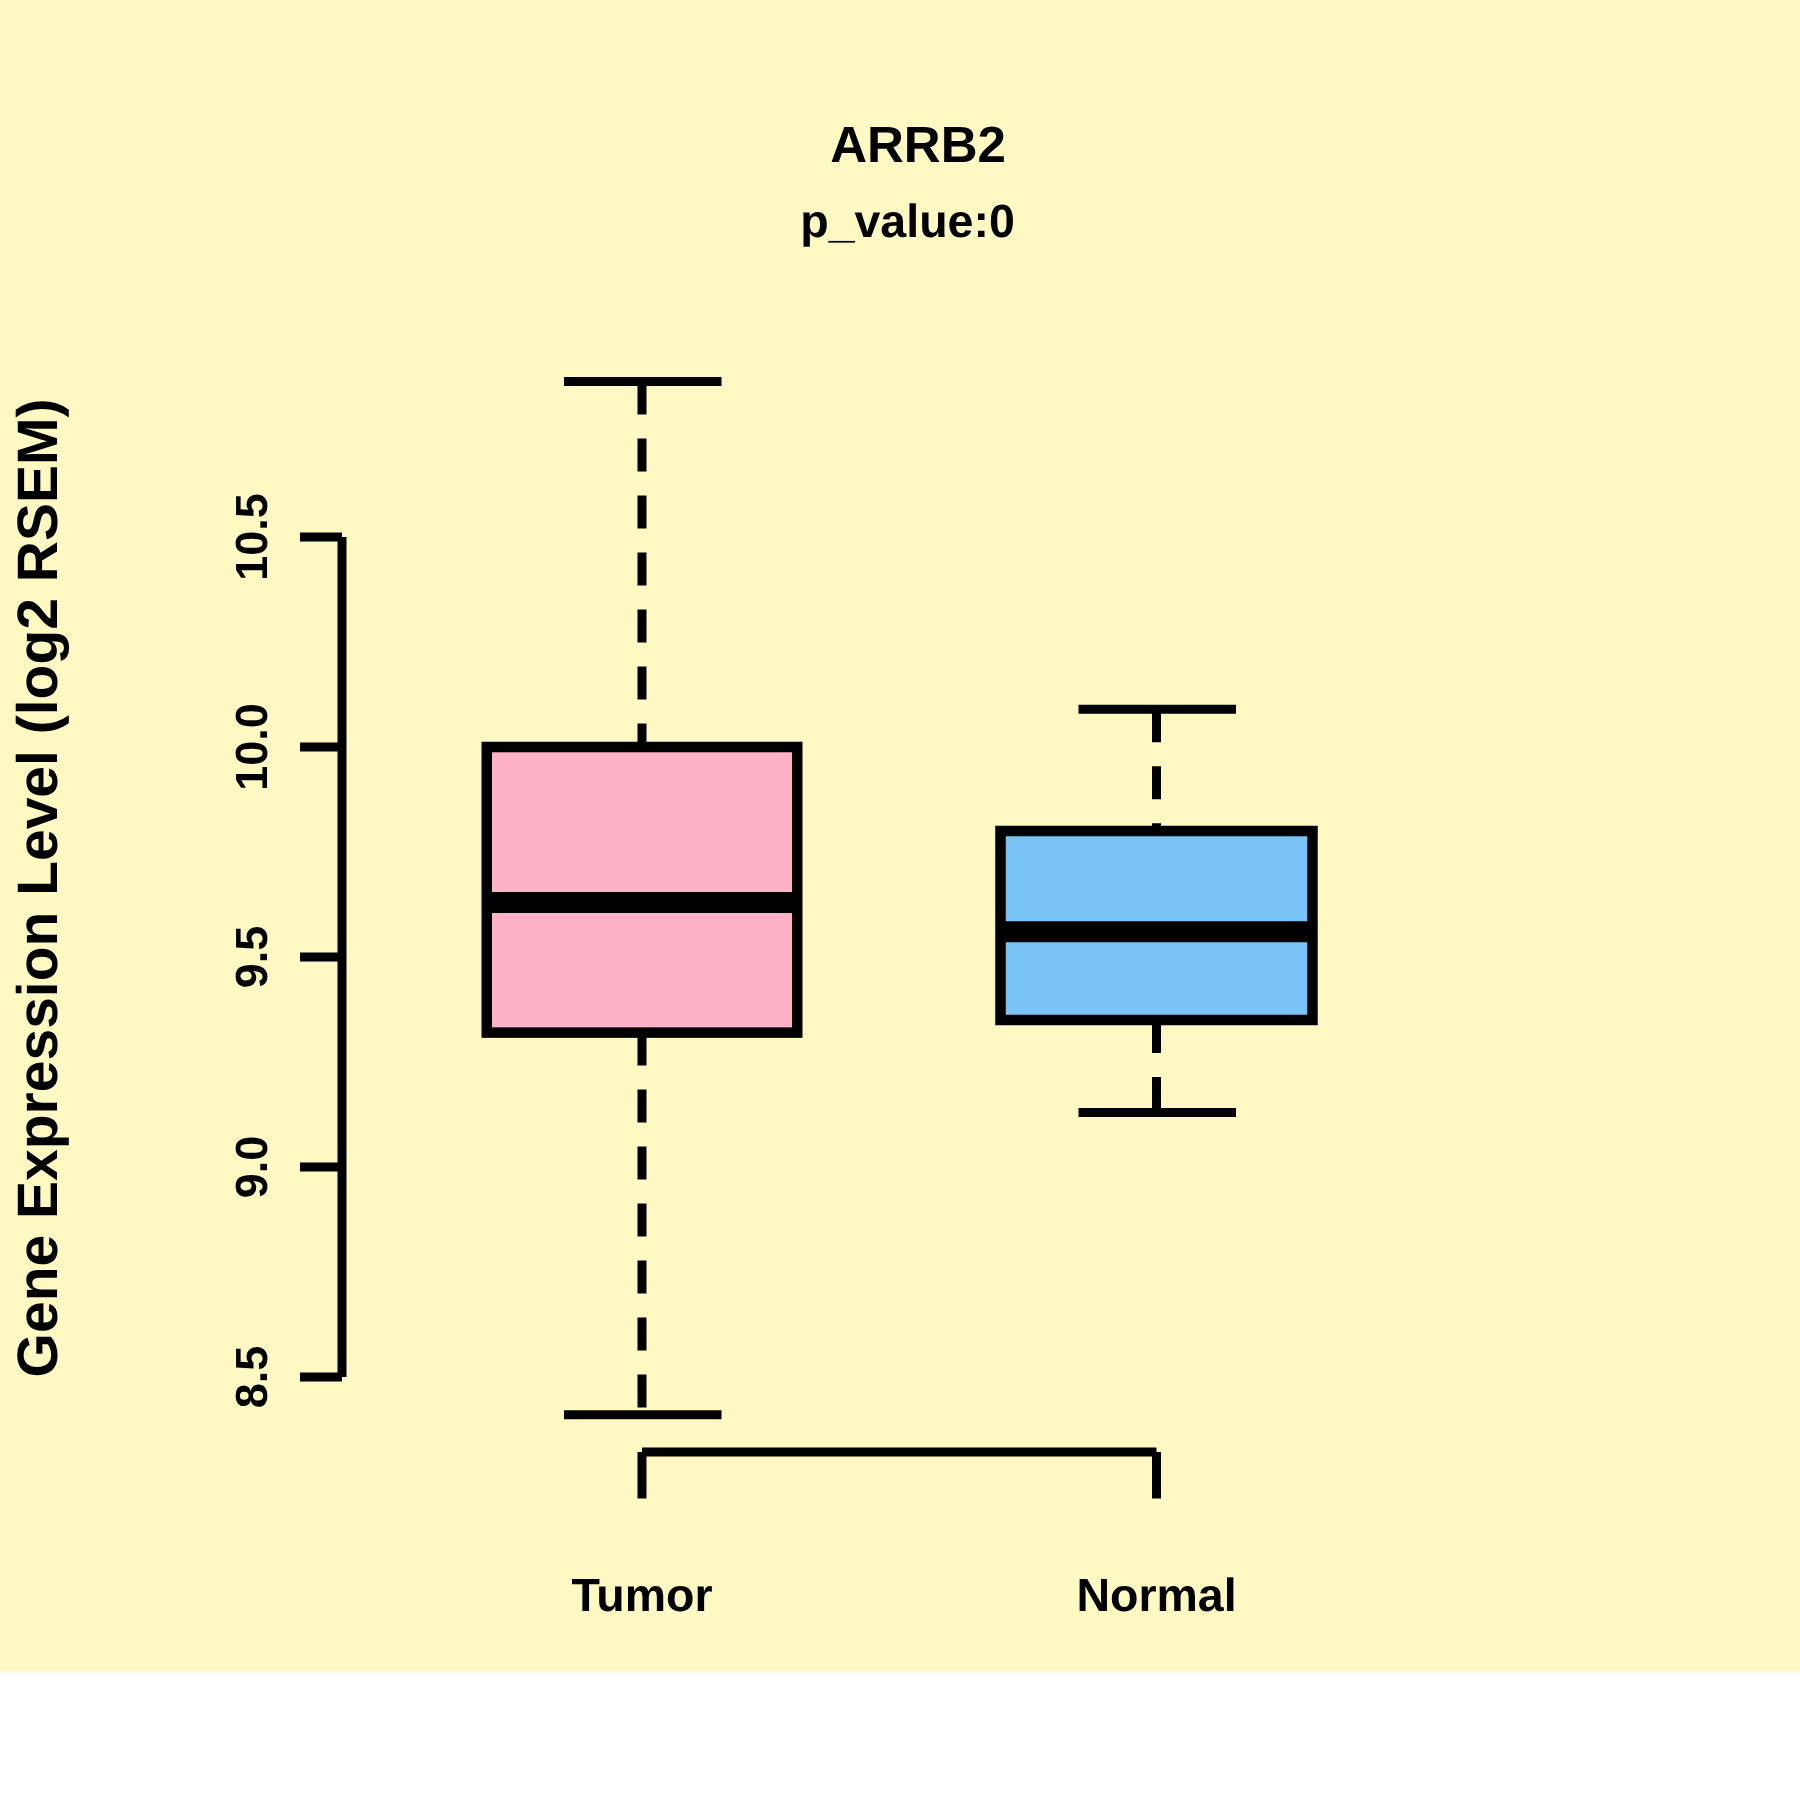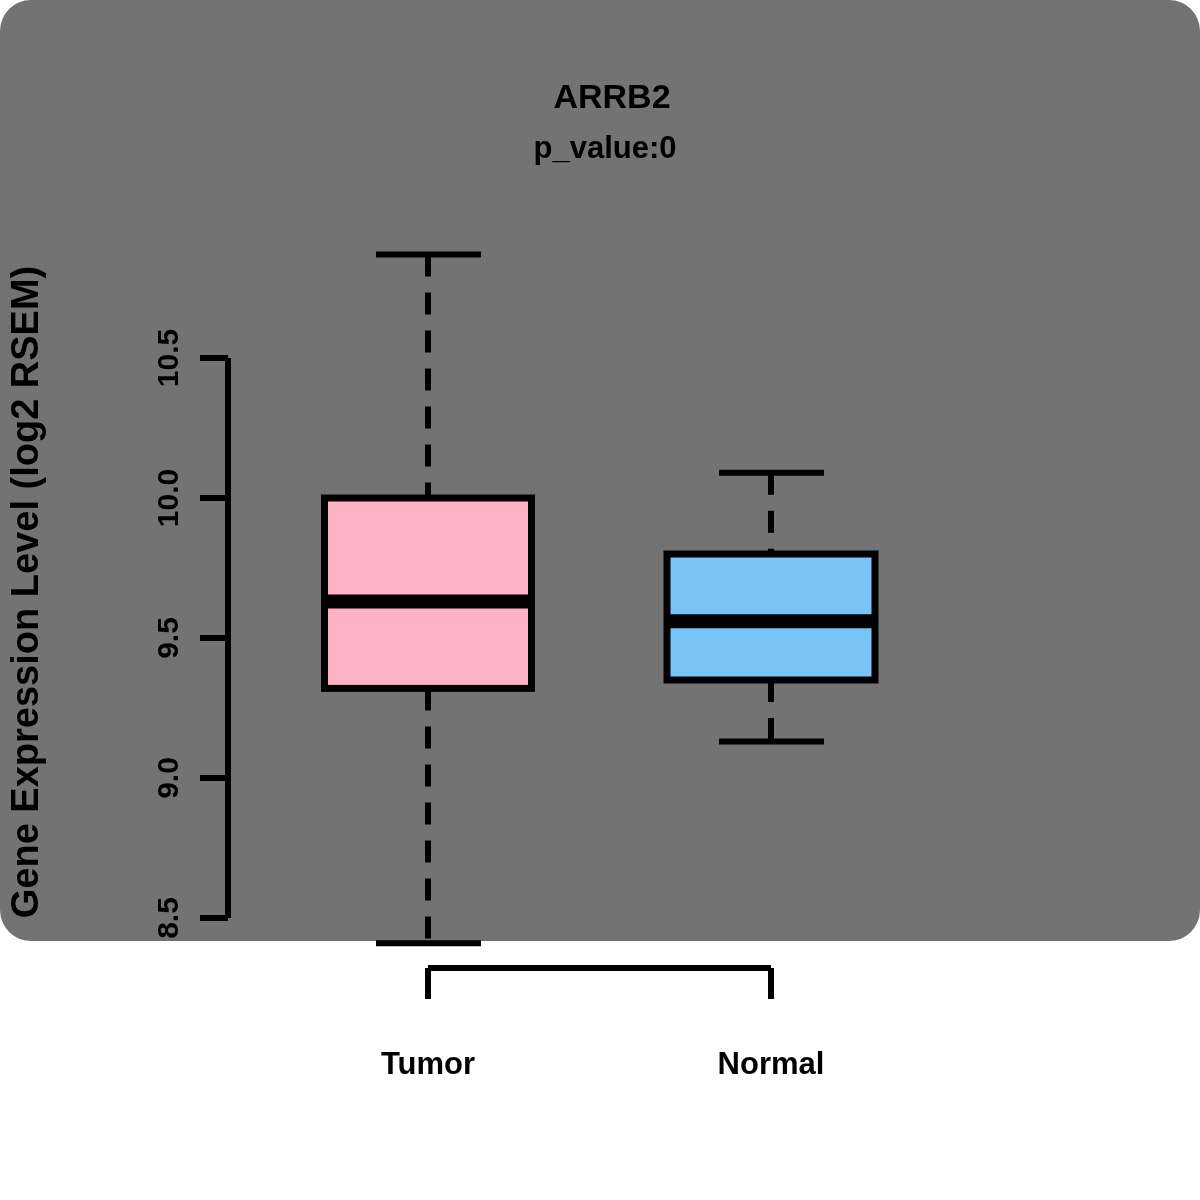--- a/index.html
+++ b/index.html
@@ -10,23 +10,22 @@
   }
   body {
     width: 1200px;
     height: 1200px;
     font-family: "Liberation Sans", sans-serif;
     overflow: hidden;
   }
   #plot-root {
     position: relative;
     width: 1200px;
-    height: 941px;
-    background: #737373;
-    border-radius: 31px;
+    height: 1114px;
+    background: #fef9c3;
   }
   svg.plot-canvas {
     position: absolute;
     left: 0;
     top: 0;
     width: 1200px;
     height: 1200px;
   }
   text {
     font-family: "Liberation Sans", sans-serif;

